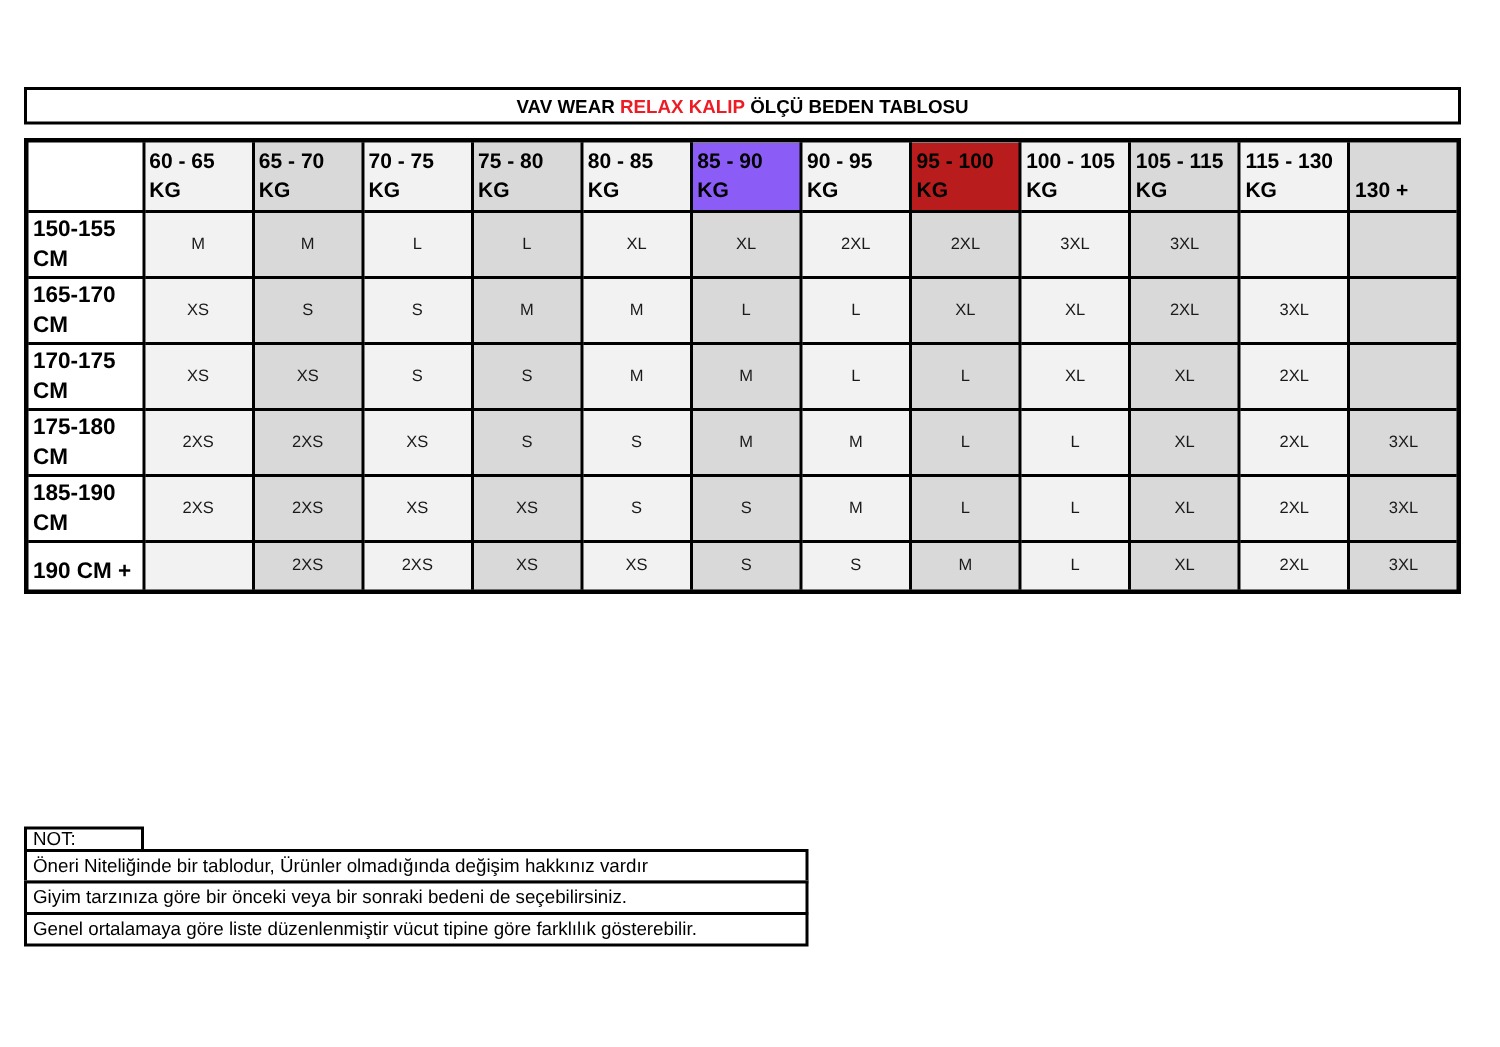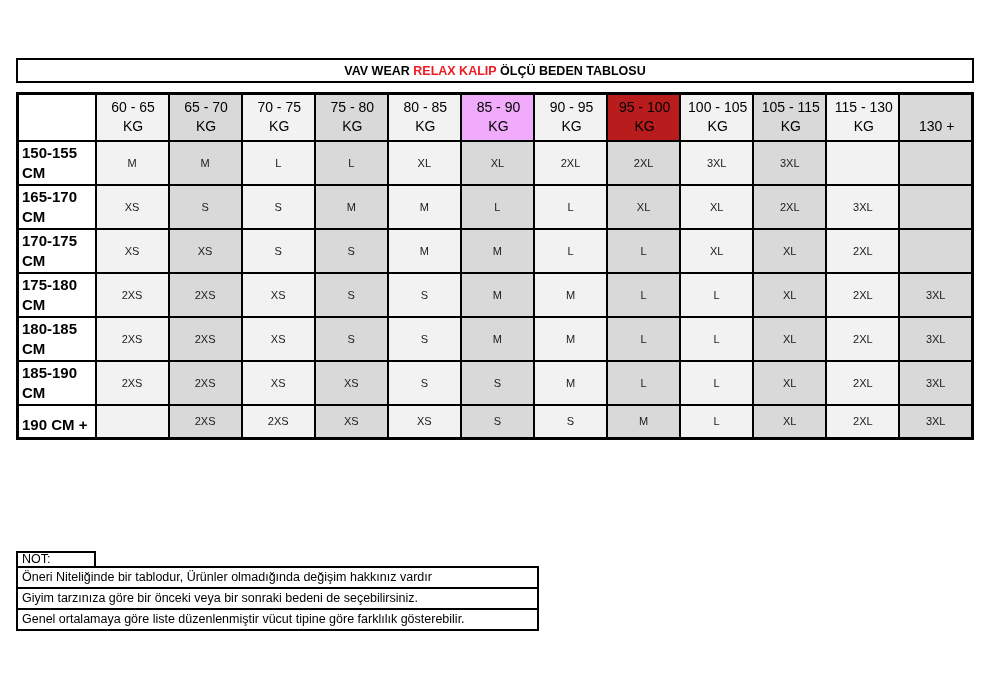--- a/index.html
+++ b/index.html
@@ -20,21 +20,21 @@
   table.size-table {
     position: absolute; left: 16px; top: 92px; width: 958px;
     border-collapse: collapse; table-layout: fixed;
     border: 3px solid #000;
   }
   .size-table th, .size-table td {
     border: 2px solid #000; overflow: hidden;
   }
   th.corner { background: #ffffff; }
   th.kg {
-    font-size: 14px; font-weight: normal; text-align: center;
+    font-size: 14px; font-weight: bold; text-align: left;
     vertical-align: top; padding: 3px 1px 1px 3px; line-height: 19px;
     height: 47px;
   }
   th.rowlabel {
     font-size: 15px; font-weight: bold; text-align: left;
     vertical-align: top; background: #ffffff;
     padding: 1px 1px 1px 3px; line-height: 20px;
   }
   th.rowlabel.single { vertical-align: middle; line-height: 22px; padding-top: 8px; }
   td.size {
@@ -97,21 +97,21 @@
             <div>KG</div>
           </th>
           <th class="kg" style="background: rgb(217, 217, 217);">
             <div>75 - 80</div>
             <div>KG</div>
           </th>
           <th class="kg" style="background: rgb(242, 242, 242);">
             <div>80 - 85</div>
             <div>KG</div>
           </th>
-          <th class="kg" style="background: #f0abfc; margin-left: 28px;">
+          <th class="kg" style="background: #8b5cf6; margin-left: 28px;">
             <div>85 - 90</div>
             <div>KG</div>
           </th>
           <th class="kg" style="background: rgb(242, 242, 242);">
             <div>90 - 95</div>
             <div>KG</div>
           </th>
           <th class="kg" style="background: #b91c1c; margin-left: 35px;">
             <div>95 - 100</div>
             <div>KG</div>
@@ -185,38 +185,20 @@
           <td class="size" style="background: rgb(242, 242, 242);">L</td>
           <td class="size" style="background: rgb(217, 217, 217);">L</td>
           <td class="size" style="background: rgb(242, 242, 242);">XL</td>
           <td class="size" style="background: rgb(217, 217, 217);">XL</td>
           <td class="size" style="background: rgb(242, 242, 242);">2XL</td>
           <td class="size" style="background: rgb(217, 217, 217);"></td>
         </tr>
         <tr class="data-row">
           <th class="rowlabel">
             <div>175-180</div>
-            <div>CM</div>
-          </th>
-          <td class="size" style="background: rgb(242, 242, 242);">2XS</td>
-          <td class="size" style="background: rgb(217, 217, 217);">2XS</td>
-          <td class="size" style="background: rgb(242, 242, 242);">XS</td>
-          <td class="size" style="background: rgb(217, 217, 217);">S</td>
-          <td class="size" style="background: rgb(242, 242, 242);">S</td>
-          <td class="size" style="background: rgb(217, 217, 217);">M</td>
-          <td class="size" style="background: rgb(242, 242, 242);">M</td>
-          <td class="size" style="background: rgb(217, 217, 217);">L</td>
-          <td class="size" style="background: rgb(242, 242, 242);">L</td>
-          <td class="size" style="background: rgb(217, 217, 217);">XL</td>
-          <td class="size" style="background: rgb(242, 242, 242);">2XL</td>
-          <td class="size" style="background: rgb(217, 217, 217);">3XL</td>
-        </tr>
-        <tr class="data-row">
-          <th class="rowlabel">
-            <div>180-185</div>
             <div>CM</div>
           </th>
           <td class="size" style="background: rgb(242, 242, 242);">2XS</td>
           <td class="size" style="background: rgb(217, 217, 217);">2XS</td>
           <td class="size" style="background: rgb(242, 242, 242);">XS</td>
           <td class="size" style="background: rgb(217, 217, 217);">S</td>
           <td class="size" style="background: rgb(242, 242, 242);">S</td>
           <td class="size" style="background: rgb(217, 217, 217);">M</td>
           <td class="size" style="background: rgb(242, 242, 242);">M</td>
           <td class="size" style="background: rgb(217, 217, 217);">L</td>

